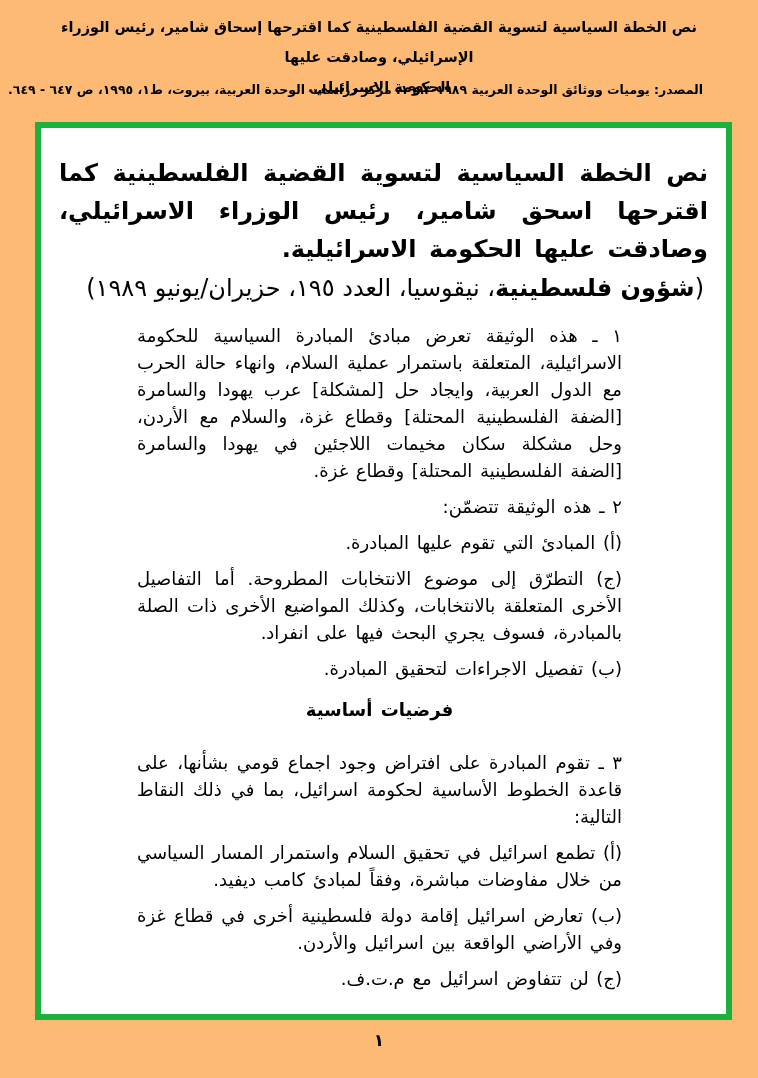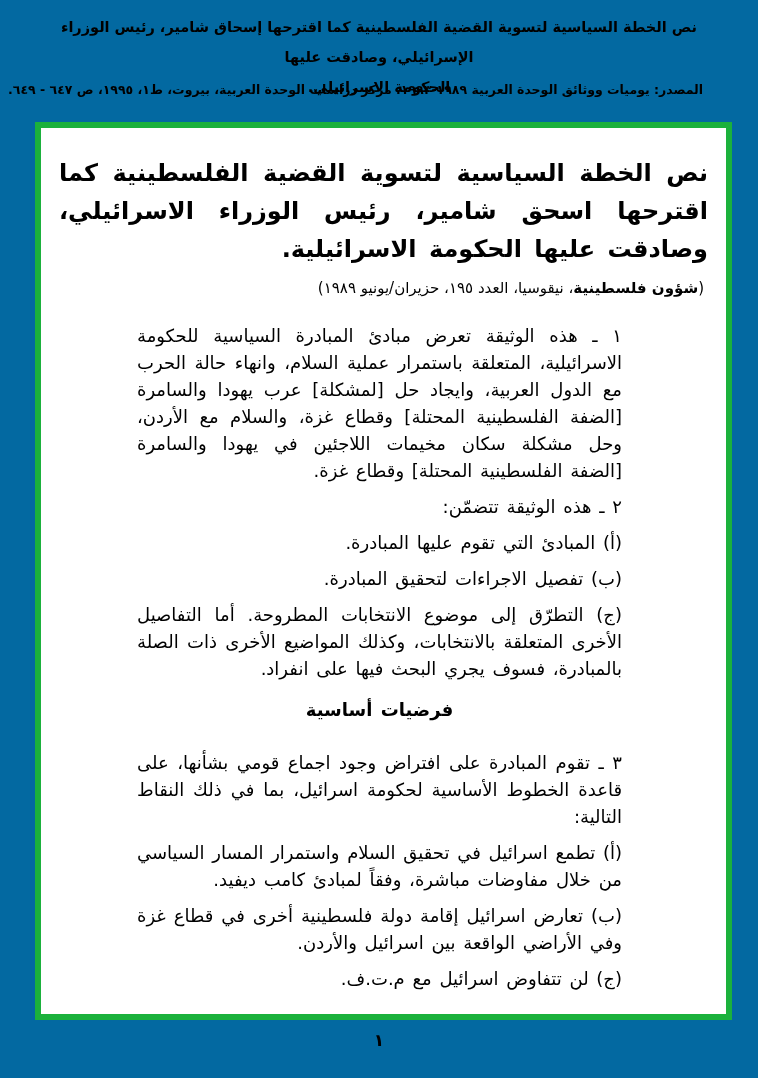--- a/index.html
+++ b/index.html
@@ -1,38 +1,38 @@
 <!DOCTYPE html>
 <html lang="ar" dir="rtl"><head>
 <meta charset="utf-8">
 <style>
   html,body{margin:0;padding:0;background:#ffffff;}
   .page{
-    position:relative;width:758px;height:1078px;background:#0369a1;
+    position:relative;width:758px;height:1078px;background:#fdba74;
     font-family:"DejaVu Sans",sans-serif;color:#000;overflow:hidden;direction:rtl;
   }
   .top-header{
     position:absolute;top:12px;right:26px;left:26px;
     text-align:center;font-weight:bold;font-size:14.5px;line-height:30px;
   }
   .source{
     position:absolute;top:80px;right:8px;left:8px;
     text-align:left;font-weight:bold;font-size:12.5px;line-height:20px;
   }
   .doc-box{
     position:absolute;top:122px;left:35px;width:697px;height:898px;
     box-sizing:border-box;border:6px solid #1bb13c;background:#ffffff;
     padding:26px 14px 1px 14px;overflow:hidden;direction:rtl;
   }
   .doc-title{
     font-weight:bold;font-size:24px;line-height:38px;
     text-align:justify;word-spacing:4px;padding:0 4px;
   }
   .doc-citation{
-    font-size:15px;line-height:36px;text-align:right;
+    font-size:24px;line-height:36px;text-align:right;
     padding-right:8px;margin-top:2px;
   }
   .doc-citation .bold{font-weight:bold;}
   .doc-body{
     margin:16px 90px 0 82px;
     font-size:18px;line-height:27px;text-align:justify;word-spacing:2px;
   }
   .doc-body p{margin:9px 0;}
   .doc-body p.first{margin-top:0;}
   .section-heading{
@@ -58,22 +58,22 @@
 
   <div class="doc-box" style="border-color: rgb(27, 177, 60);">
     <div class="doc-title">نص الخطة السياسية لتسوية القضية الفلسطينية كما اقترحها اسحق شامير، رئيس الوزراء الاسرائيلي، وصادقت عليها الحكومة الاسرائيلية.</div>
 
     <div class="doc-citation"><span>(</span><span class="bold">شؤون فلسطينية</span><span>، نيقوسيا، العدد ١٩٥، حزيران/يونيو ١٩٨٩)</span></div>
 
     <div class="doc-body">
       <p class="first">١ ـ هذه الوثيقة تعرض مبادئ المبادرة السياسية للحكومة الاسرائيلية، المتعلقة باستمرار عملية السلام، وانهاء حالة الحرب مع الدول العربية، وايجاد حل [لمشكلة] عرب يهودا والسامرة [الضفة الفلسطينية المحتلة] وقطاع غزة، والسلام مع الأردن، وحل مشكلة سكان مخيمات اللاجئين في يهودا والسامرة [الضفة الفلسطينية المحتلة] وقطاع غزة.</p>
       <p>٢ ـ هذه الوثيقة تتضمّن:</p>
       <p>(أ) المبادئ التي تقوم عليها المبادرة.</p>
+      <p>(ج) التطرّق إلى موضوع الانتخابات المطروحة. أما التفاصيل الأخرى المتعلقة بالانتخابات، وكذلك المواضيع الأخرى ذات الصلة بالمبادرة، فسوف يجري البحث فيها على انفراد.</p>
       <p>(ب) تفصيل الاجراءات لتحقيق المبادرة.</p>
-      <p>(ج) التطرّق إلى موضوع الانتخابات المطروحة. أما التفاصيل الأخرى المتعلقة بالانتخابات، وكذلك المواضيع الأخرى ذات الصلة بالمبادرة، فسوف يجري البحث فيها على انفراد.</p>
       <div class="section-heading">فرضيات أساسية</div>
       <p>٣ ـ تقوم المبادرة على افتراض وجود اجماع قومي بشأنها، على قاعدة الخطوط الأساسية لحكومة اسرائيل، بما في ذلك النقاط التالية:</p>
       <p>(أ) تطمع اسرائيل في تحقيق السلام واستمرار المسار السياسي من خلال مفاوضات مباشرة، وفقاً لمبادئ كامب ديفيد.</p>
       <p>(ب) تعارض اسرائيل إقامة دولة فلسطينية أخرى في قطاع غزة وفي الأراضي الواقعة بين اسرائيل والأردن.</p>
       <p>(ج) لن تتفاوض اسرائيل مع م.ت.ف.</p>
     </div>
   </div>
 
   <div class="page-num">١</div>
 

